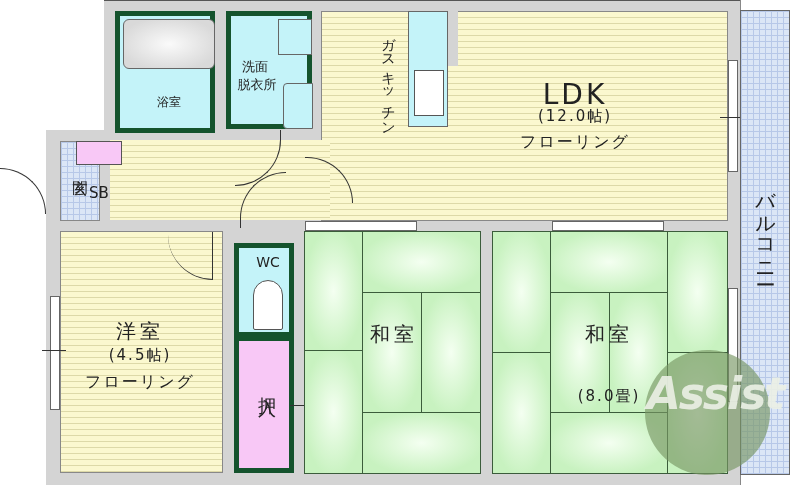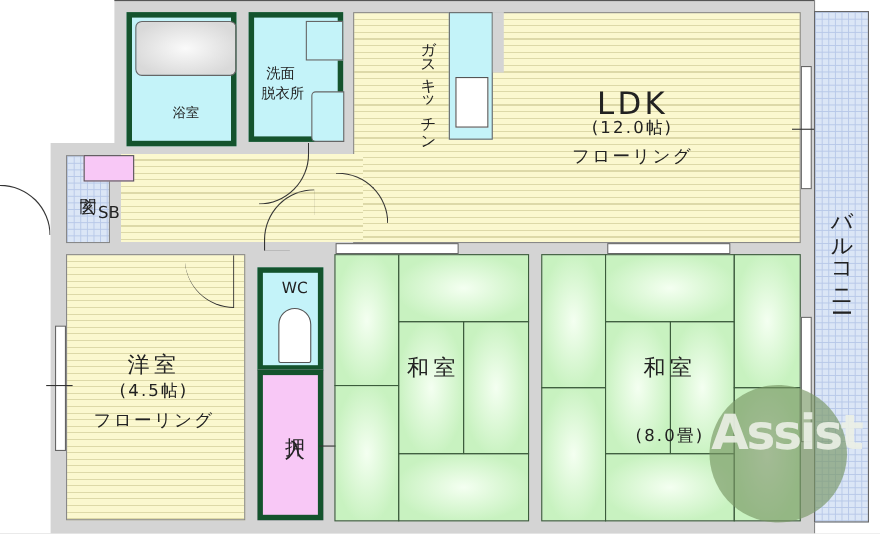--- a/index.html
+++ b/index.html
@@ -112,13 +112,13 @@
 <div class="abs" style="left:740px;top:0;width:60px;height:485px;background:#fff;border-left:1px solid #888;"></div>
 <div class="abs tile" style="left:740px;top:10px;width:50px;height:465px;border:1px solid #666;">
   <div class="label vlabel" style="left:12px;top:168px;font-size:20px;">バルコニー</div>
 </div>
 
 <div class="abs" style="left:235px;top:130px;width:46px;height:56px;border-right:1px solid #333;border-bottom:1px solid #333;border-bottom-right-radius:46px;"></div>
 <div class="abs" style="left:240px;top:172px;width:46px;height:56px;border-left:1px solid #333;border-top:1px solid #333;border-top-left-radius:46px;"></div>
 <div class="abs" style="left:305px;top:157px;width:48px;height:46px;border-top:1px solid #333;border-right:1px solid #333;border-top-right-radius:48px;"></div>
 
 <div class="abs" style="left:645px;top:350px;width:125px;height:125px;border-radius:50%;background:rgba(120,150,100,0.65);transform:rotate(-20deg);"></div>
-<div class="label" style="left:640px;top:368px;width:150px;font-size:44px;font-weight:bold;color:rgba(235,240,230,0.9);letter-spacing:-2px;">Assist</div>
+<div class="label" style="left:640px;top:368px;width:150px;font-size:44px;font-weight:bold;font-style:italic;color:rgba(235,240,230,0.9);letter-spacing:-2px;">Assist</div>
 
 </body></html>

